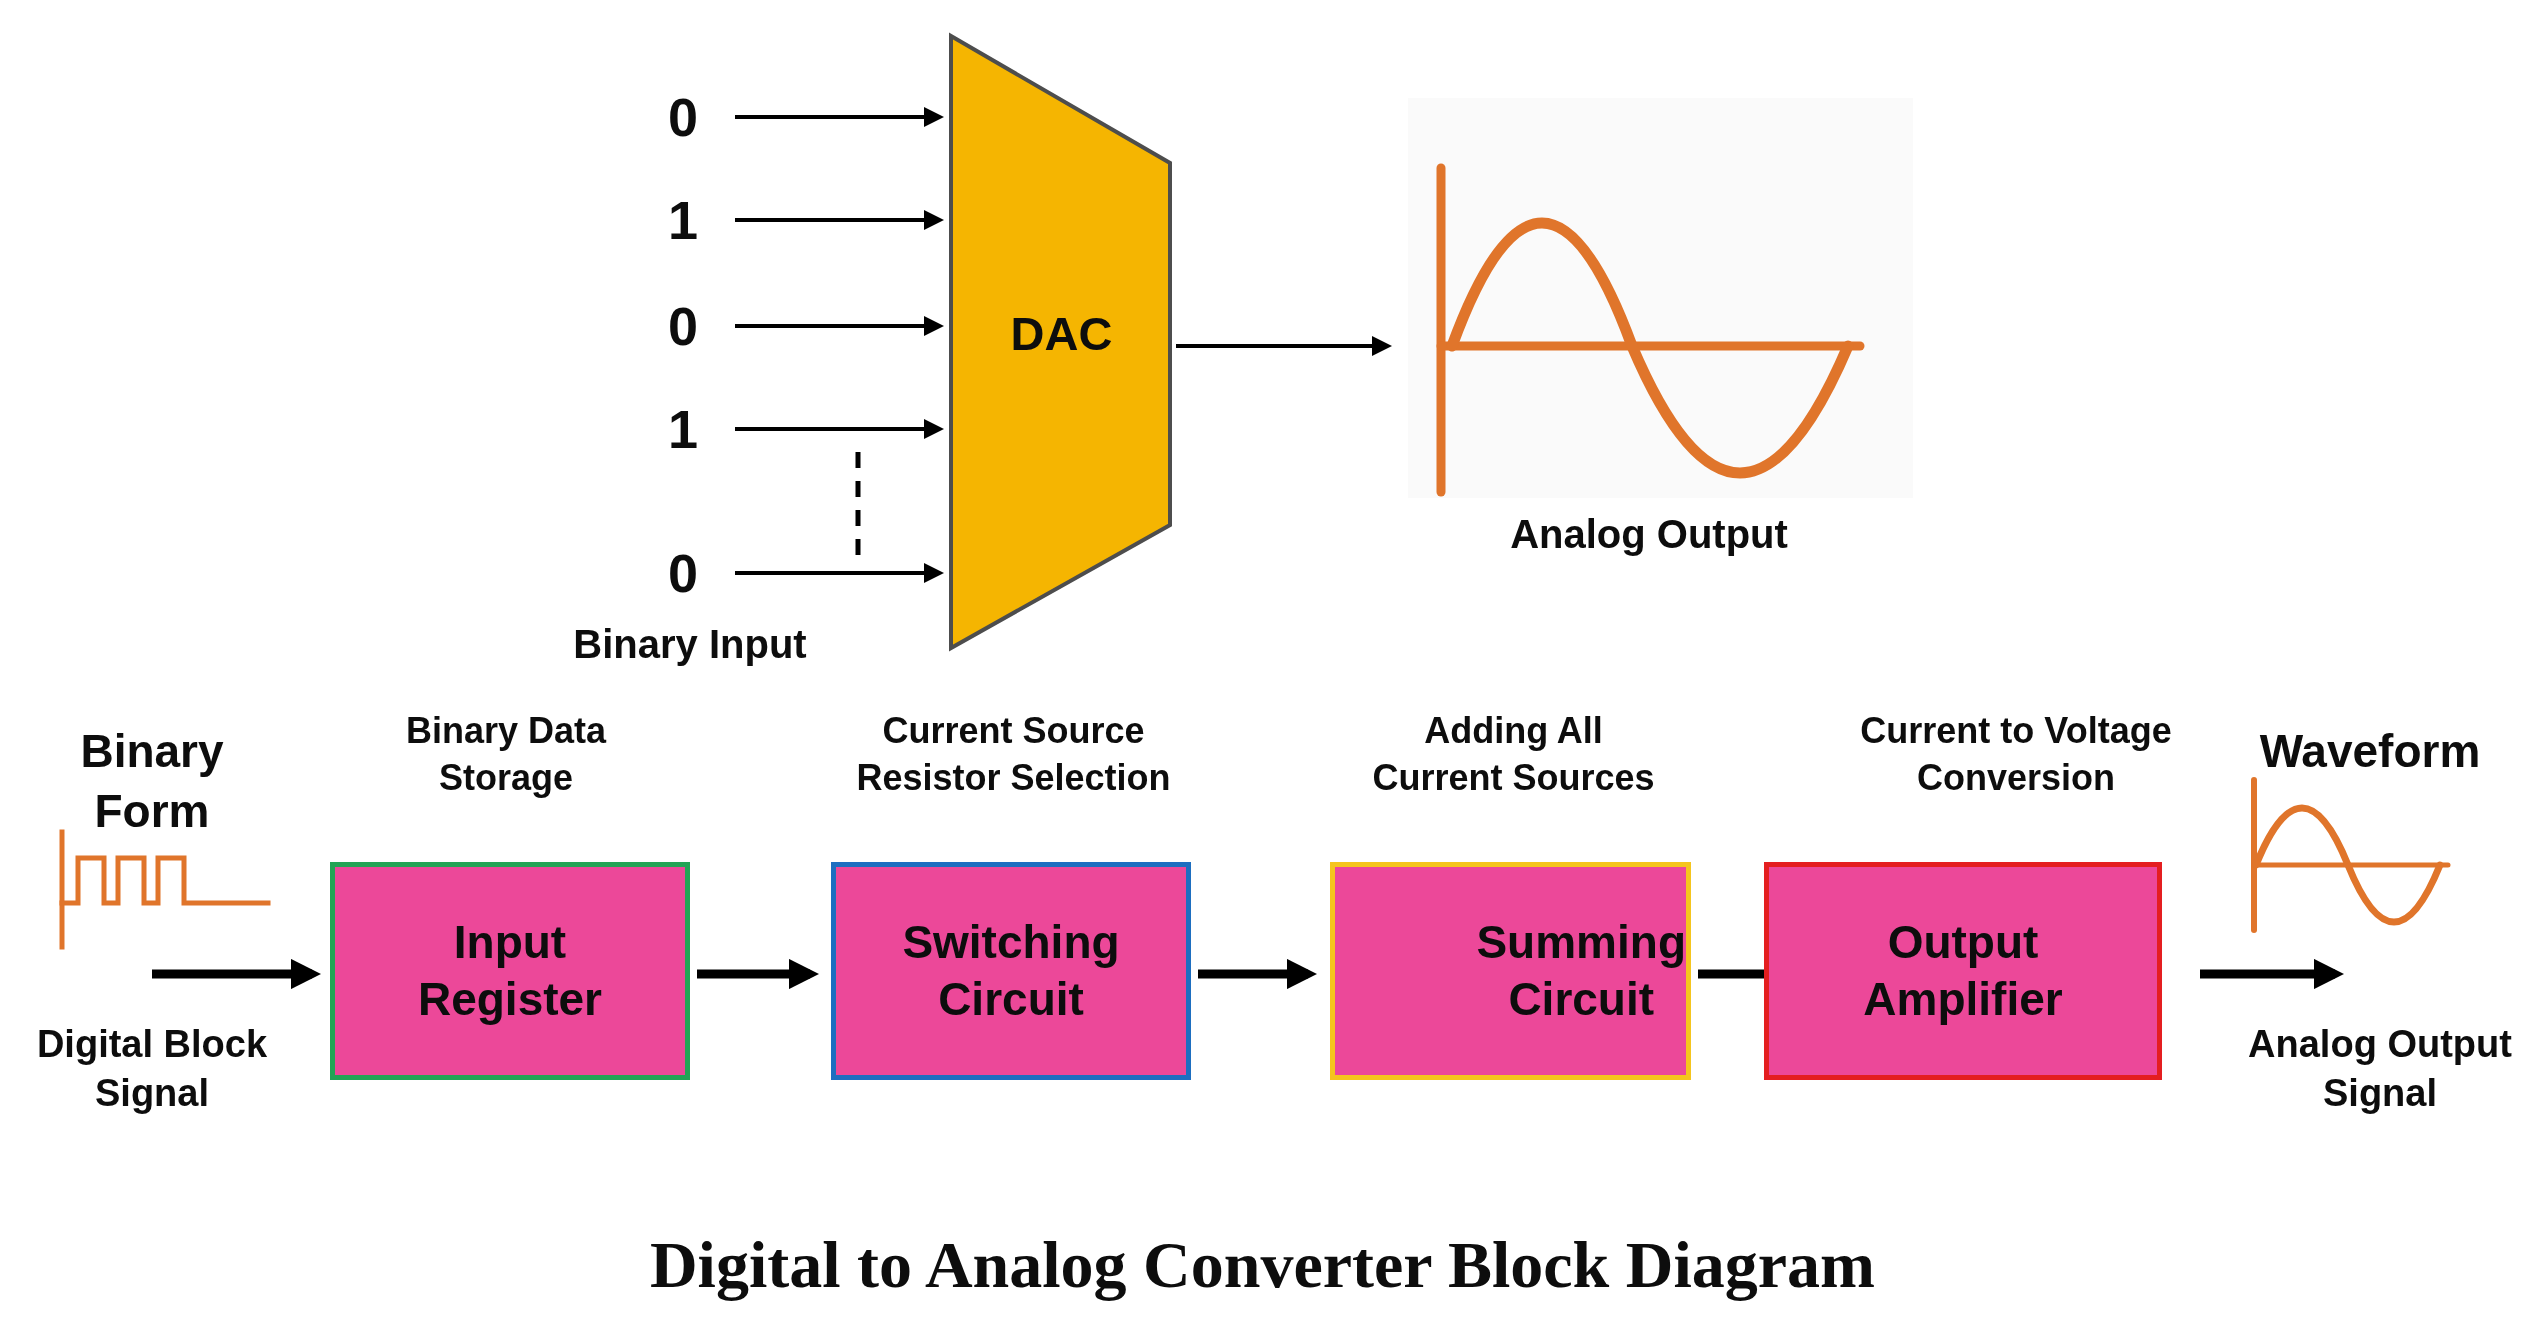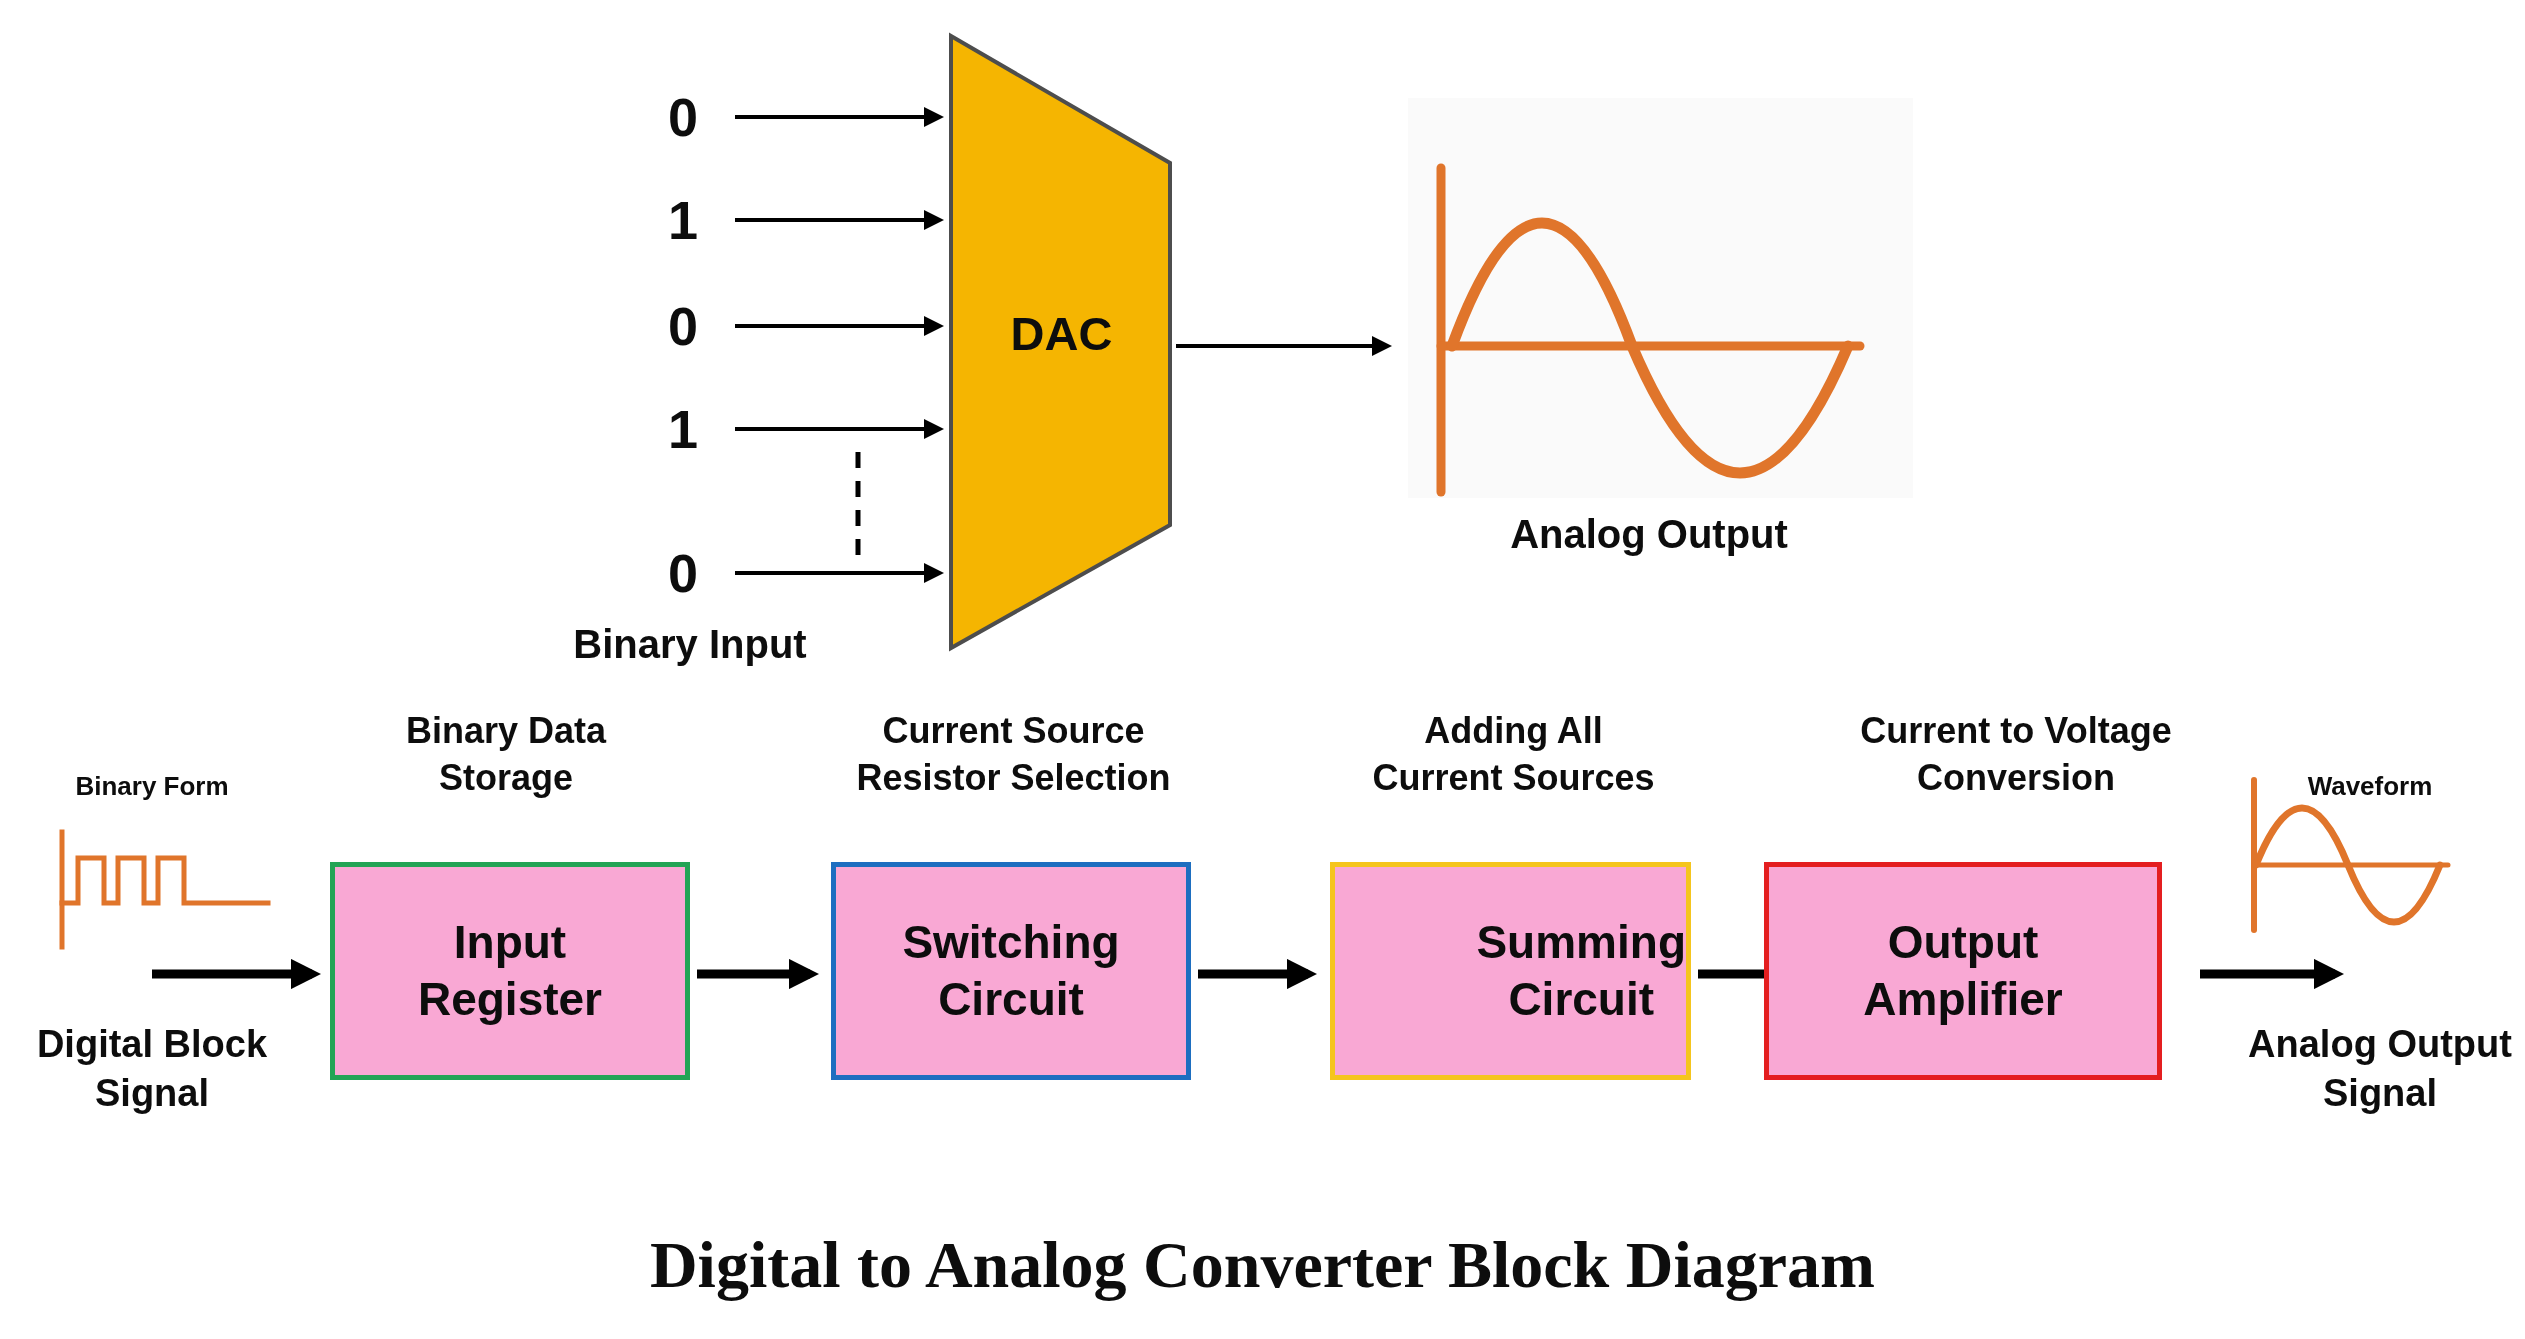--- a/index.html
+++ b/index.html
@@ -5,26 +5,26 @@
   html,body{margin:0;padding:0;background:#ffffff;}
   #canvas{
     position:relative;width:2525px;height:1339px;background:#ffffff;overflow:hidden;
     font-family:"Liberation Sans",sans-serif;color:#0d0d0d;
   }
   .abs{position:absolute;}
   .txt{font-weight:700;text-align:center;white-space:pre-line;line-height:1.3;}
   .bit{font-size:54px;line-height:1;}
   #svg-layer{position:absolute;left:0;top:0;}
   .block-box{
-    position:absolute;top:862px;height:218px;box-sizing:border-box;background:#f9a8d4;
+    position:absolute;top:862px;height:218px;box-sizing:border-box;background:#ec4899;
     border:5px solid #333;display:flex;align-items:center;justify-content:center;
   }
   .block-label{font-size:46px;font-weight:700;text-align:center;white-space:pre-line;line-height:1.25;}
   .caption{font-size:36px;top:708px;}
-  .side-label{font-size:26px;top:722px;margin-top:48px;}
+  .side-label{font-size:46px;top:722px;}
   .signal-label{font-size:38px;top:1020px;}
   .title{font-family:"Liberation Serif",serif;font-size:66px;font-weight:700;line-height:1.1;margin-top:23px;}
 </style>
 </head>
 <body>
 
 <div id="canvas">
 
   <svg id="svg-layer" width="2525" height="1339" viewBox="0 0 2525 1339">
     <defs>

